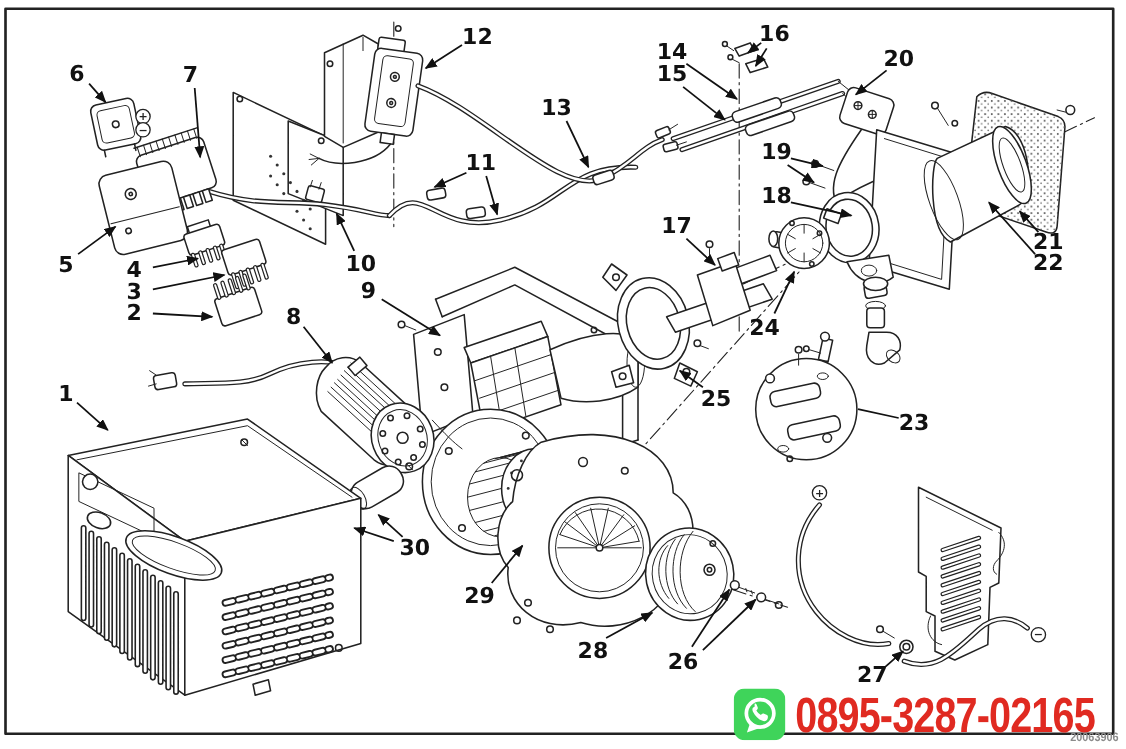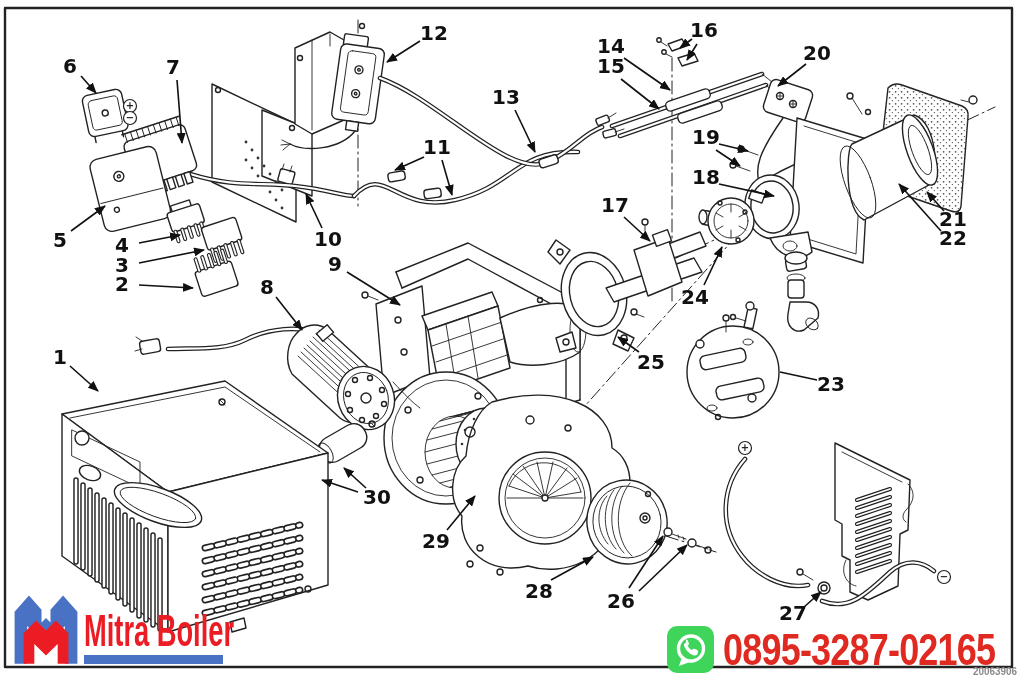--- a/index.html
+++ b/index.html
@@ -560,28 +560,20 @@
       <g>
         <circle cx="745" cy="448" r="6.5" fill="#fff" stroke="#222" stroke-width="1.2"></circle>
         <text x="745" y="448" dy="0.34em" class="psign">+</text>
       </g>
       <g>
         <circle cx="944" cy="577" r="6.5" fill="#fff" stroke="#222" stroke-width="1.2"></circle>
         <text x="944" y="577" dy="0.34em" class="psign">−</text>
       </g>
     </svg>
 
-  <div class="logo">
-    <svg class="logo-m" width="70" height="80" viewBox="0 0 78 84">
-      <path id="logoBlue" d="M4,84 V26 L20,8 L34,24 V38 L39,33 L44,38 V24 L58,8 L74,26 V84 H60 V42 L39,63 L18,42 V84 Z" fill="#4a72c4"></path>
-      <path id="logoRed" d="M14,84 V50 L28,36 L39,47 L50,36 L64,50 V84 H52 V62 L39,75 L26,62 V84 Z" fill="#ec1c24"></path>
-    </svg>
-    <span class="logo-text" id="logoText" style="color: rgb(236, 28, 36);">Mitra Boiler</span>
-    <div class="logo-bar" id="logoBar" style="background: rgb(74, 114, 196);"></div>
-  </div>
 
   <div class="contact">
     <svg class="wa" viewBox="0 0 47 47">
       <rect id="waBg" x="0" y="0" width="47" height="47" rx="10" fill="#3fd45a"></rect>
       <circle cx="24" cy="22.5" r="12.5" fill="none" stroke="#fff" stroke-width="3.4"></circle>
       <path d="M12,40 L15.5,29.5 L23,36 Z" fill="#fff"></path>
       <path fill="#fff" d="M19,16.5 c-2,0.5 -2.5,2.5 -1.5,4.5 c2,4 4.8,6.8 8.8,8.3
         c2,0.8 4,-0.2 4.5,-2 l0.3,-1.2 c0.2,-1 -0.3,-2 -1.3,-2.4 l-2.2,-0.9
         c-0.8,-0.3 -1.7,-0.1 -2.3,0.6 l-0.5,0.6 c-1.8,-1 -3.3,-2.5 -4.2,-4.3
         l0.6,-0.5 c0.7,-0.6 0.9,-1.5 0.6,-2.3 l-0.9,-2.2 c-0.4,-1 -1.4,-1.4 -1.9,-1.2 Z"></path>

